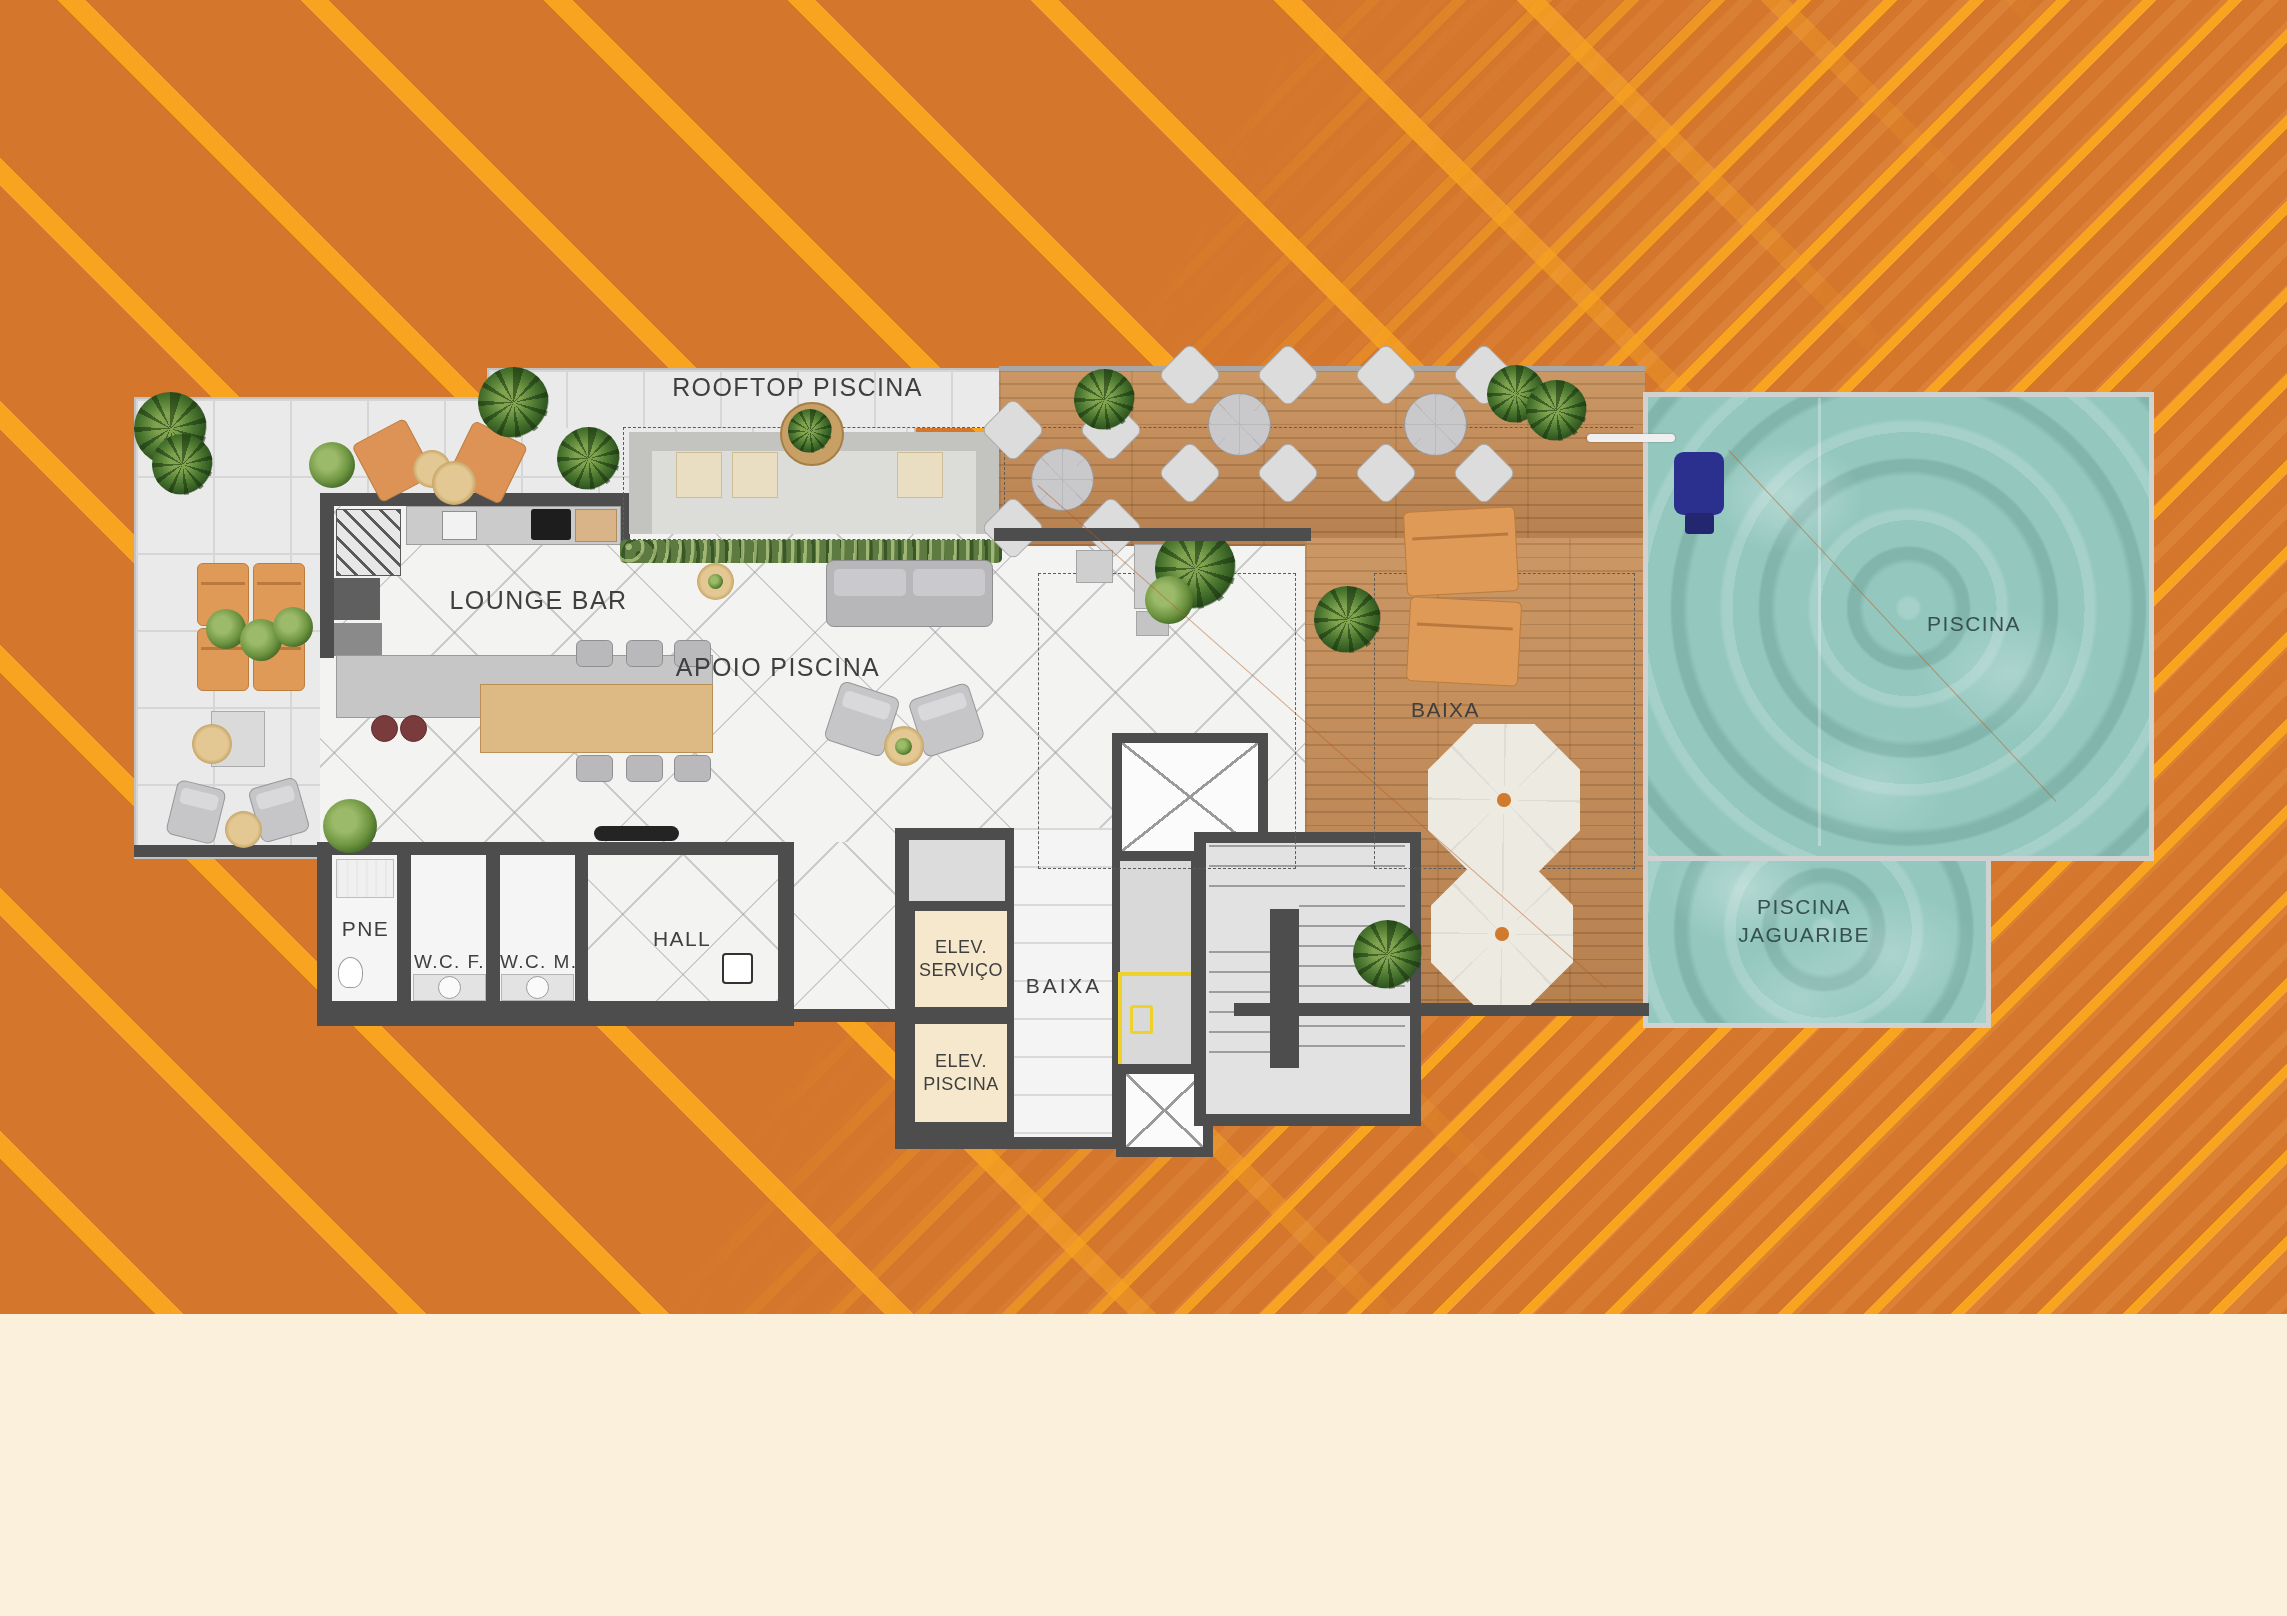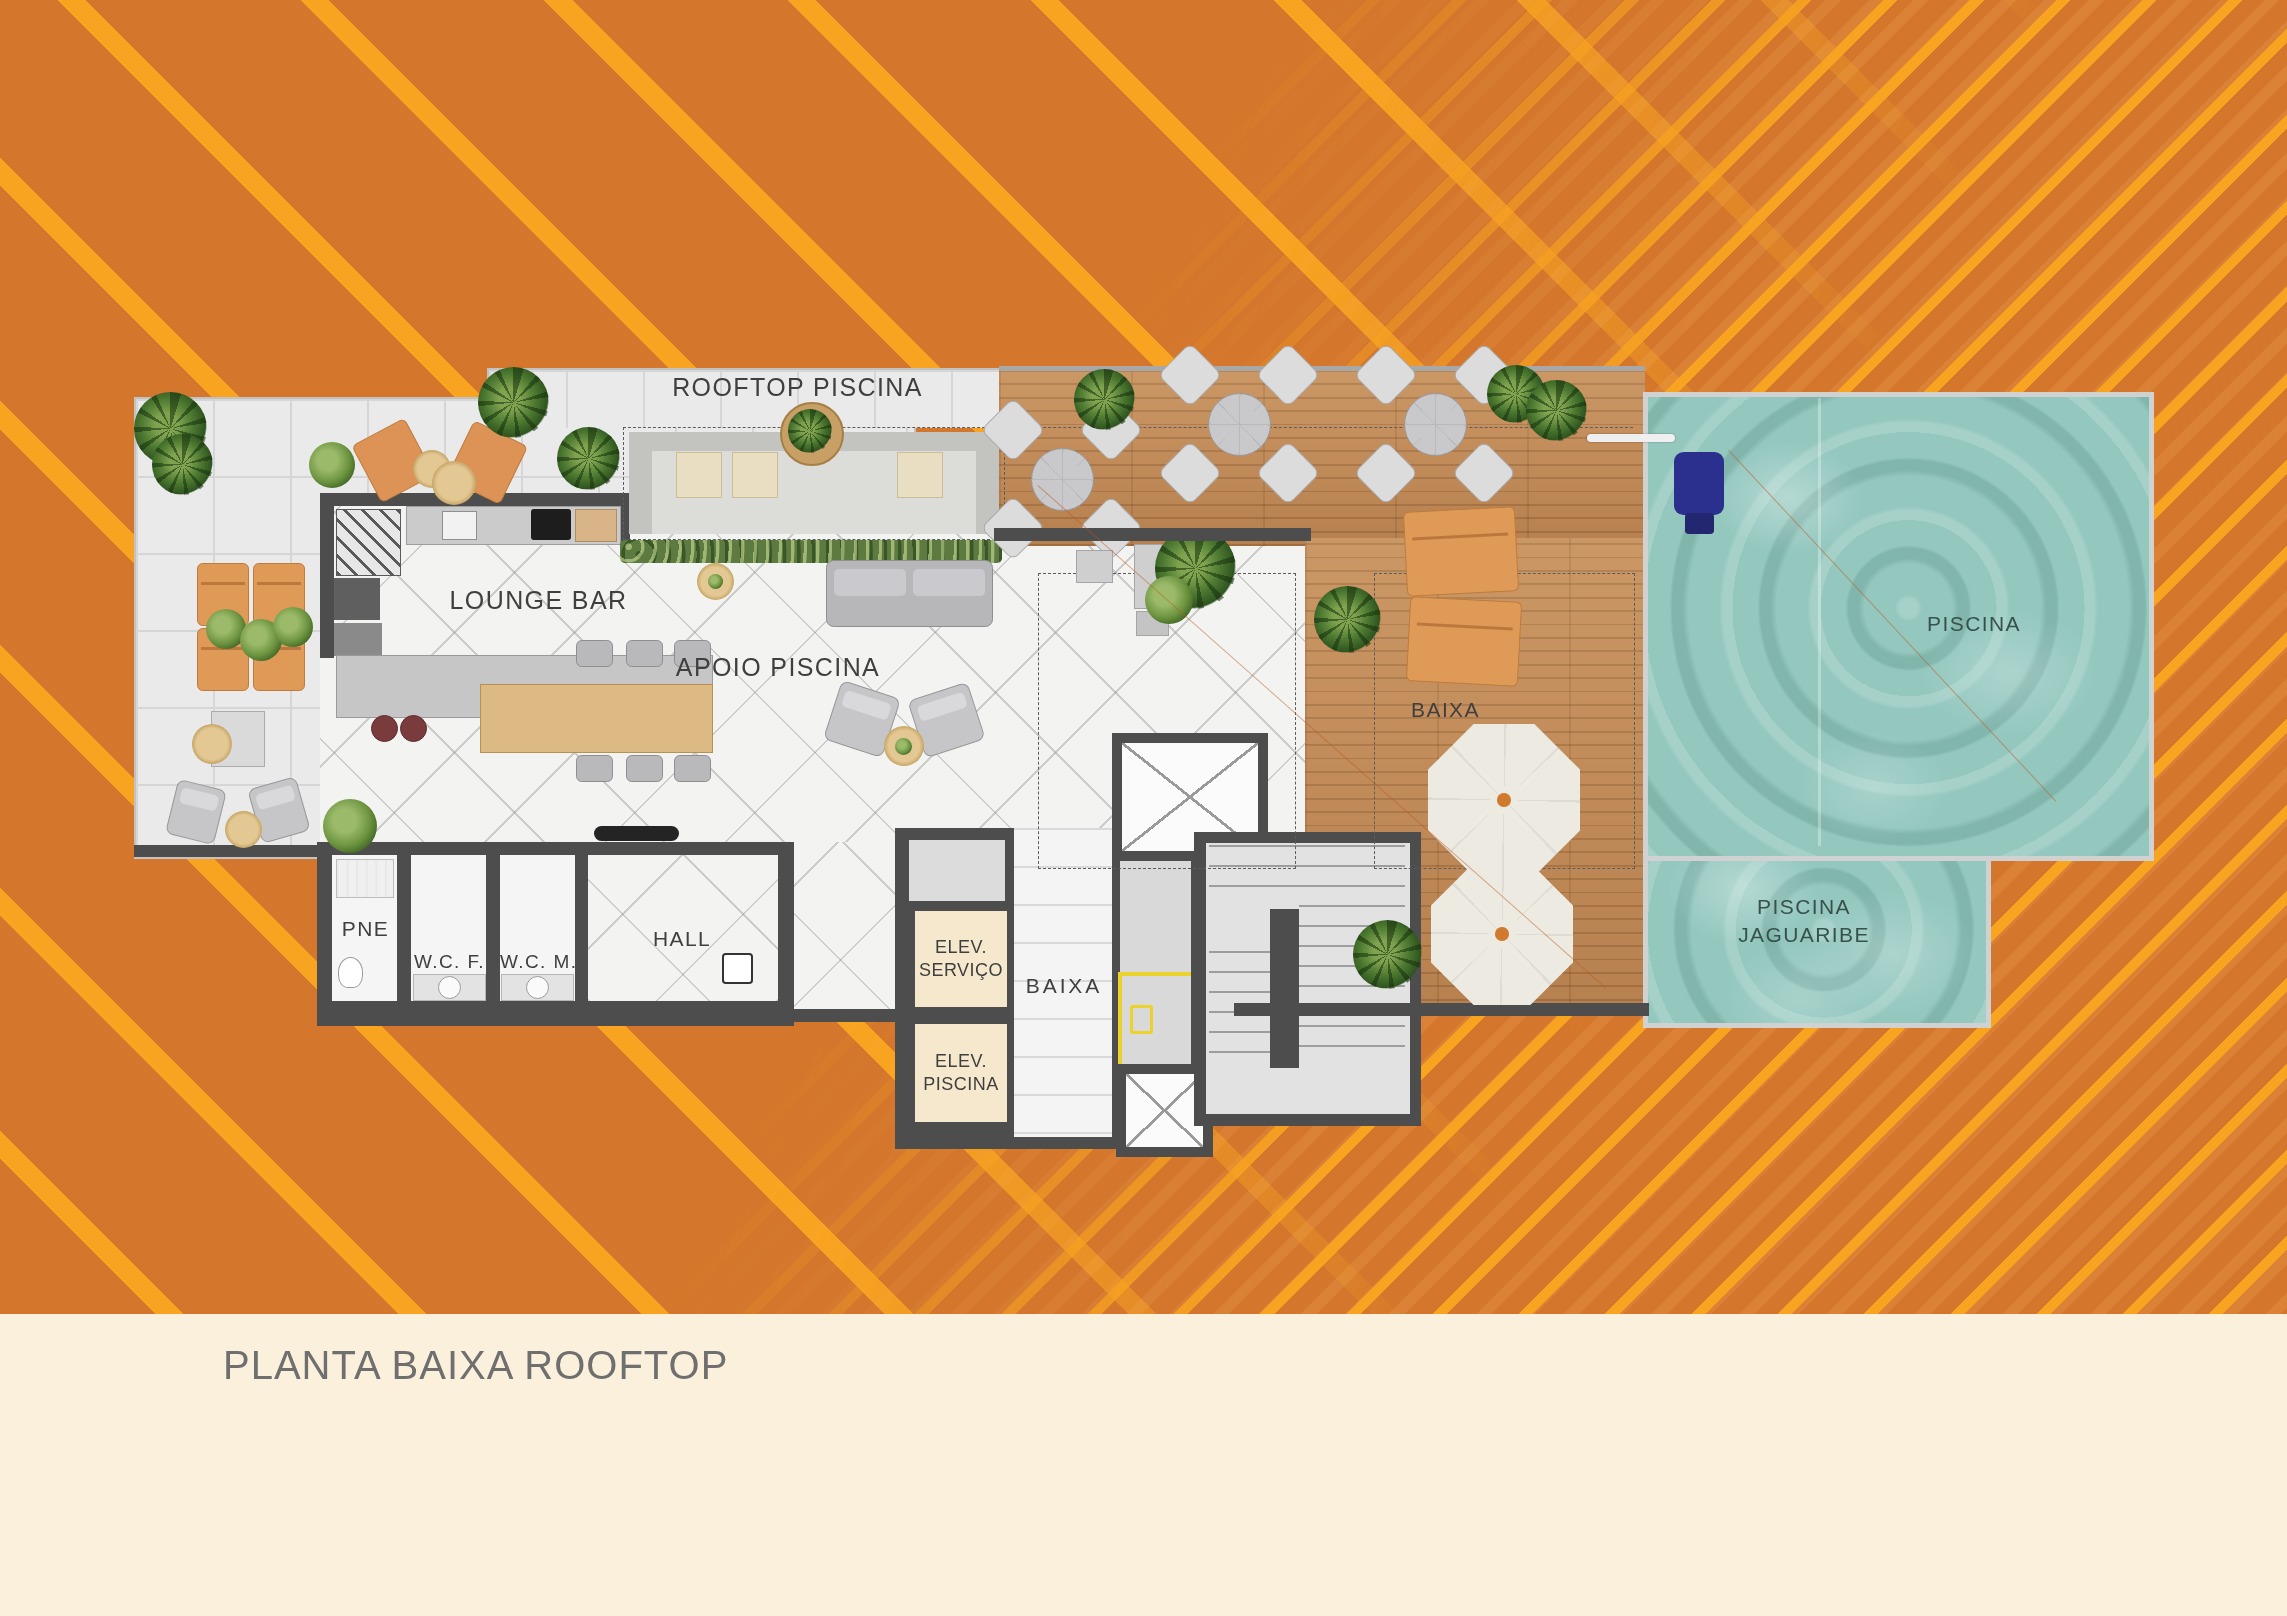--- a/index.html
+++ b/index.html
@@ -284,17 +284,16 @@
     <span>PISCINA</span><br>
     <span>JAGUARIBE</span>
   </div>
   <div class="lbl lbl-med" style="left:327px;top:917px;width:77px;">PNE</div>
   <div class="lbl lbl-sm" style="left:411px;top:951px;width:77px;">W.C. F.</div>
   <div class="lbl lbl-sm" style="left:500px;top:951px;width:77px;">W.C. M.</div>
   <div class="lbl lbl-med" style="left:629px;top:927px;width:106px;">HALL</div>
   <div class="lbl lbl-med" style="left:1011px;top:974px;width:106px;letter-spacing:2.9px;">BAIXA</div>
 
   <div class="footer">
-    <div class="caption">PLANTA BAIXA ROOFTOP</div>
   </div>
 
 </div>
 
 
 </body></html>

